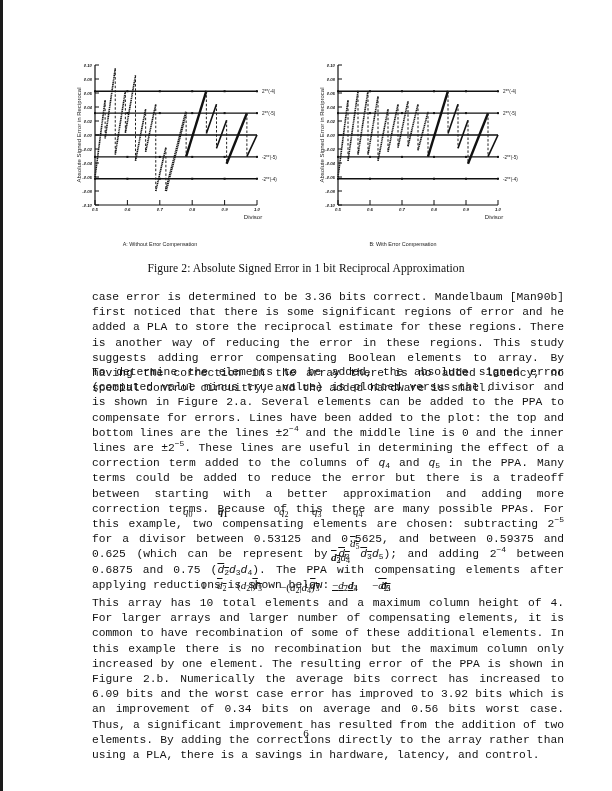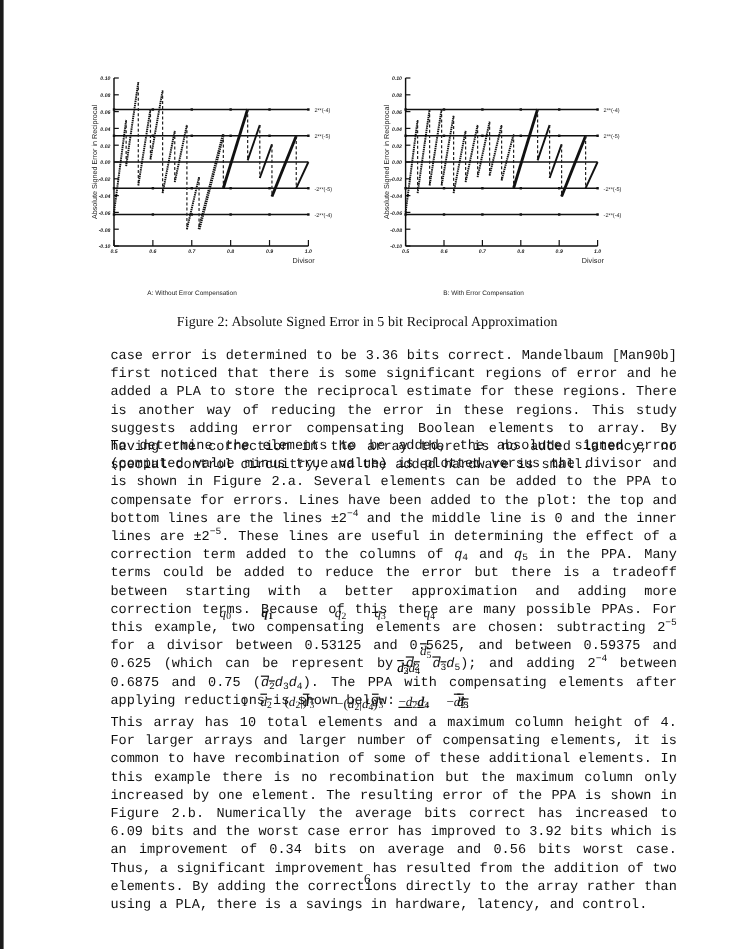--- a/index.html
+++ b/index.html
@@ -217,21 +217,21 @@
       <line x1="468" y1="120.3" x2="468" y2="163.70000000000002" stroke="#222" stroke-width="1" stroke-dasharray="2.5,1.8"></line>
       <line x1="468" y1="163.70000000000002" x2="488" y2="113.30000000000001" stroke="#111" stroke-width="2.4" stroke-dasharray="none"></line>
       <line x1="488" y1="113.30000000000001" x2="488" y2="156.7" stroke="#222" stroke-width="1" stroke-dasharray="2.5,1.8"></line>
       <line x1="488" y1="156.7" x2="498" y2="135" stroke="#111" stroke-width="1.6" stroke-dasharray="none"></line>
       <text x="494" y="219" font-size="6" text-anchor="middle" fill="#222">Divisor</text>
       <text x="0" y="0" font-size="6" text-anchor="middle" fill="#222" transform="translate(324,135) rotate(-90)">Absolute Signed Error in Reciprocal</text>
       <text x="403" y="246" font-size="5.4" text-anchor="middle" fill="#222">B: With Error Compensation</text>
     </svg>
 </div>
 
-<div class="caption">Figure 2: Absolute Signed Error in 5 bit Reciprocal Approximation</div>
+<div class="caption">Figure 2: Absolute Signed Error in 1 bit Reciprocal Approximation</div>
 
 <div class="para" style="top:290px;">
   <p>case error is determined to be 3.36 bits correct. Mandelbaum [Man90b] first noticed that there is some significant regions of error and he added a PLA to store the reciprocal estimate for these regions. There is another way of reducing the error in these regions. This study suggests adding error compensating Boolean elements to array. By having the correction in the array there is no added latency, no special control circuitry, and the added hardware is small.</p>
 </div>
 
 <div class="para" style="top:365px;">
   <p><span>To determine the elements to be added, the absolute signed error (computed value minus true value) is plotted versus the divisor and is shown in Figure 2.a. Several elements can be added to the PPA to compensate for errors. Lines have been added to the plot: the top and bottom lines are the lines </span><span>±2<sup>−4</sup></span><span> and the middle line is 0 and the inner lines are </span><span>±2<sup>−5</sup></span><span>. These lines are useful in determining the effect of a correction term added to the columns of </span><i>q</i><sub>4</sub><span> and </span><i>q</i><sub>5</sub><span> in the PPA. Many terms could be added to reduce the error but there is a tradeoff between starting with a better approximation and adding more correction terms. Because of this there are many possible PPAs. For this example, two compensating elements are chosen: subtracting </span><span>2<sup>−5</sup></span><span> for a divisor between 0.53125 and 0.5625, and between 0.59375 and 0.625 (which can be represent by </span><span><span class="ol"><i>d</i><sub>2</sub></span> <span class="ol"><i>d</i><sub>3</sub></span><i>d</i><sub>5</sub></span><span>); and adding </span><span>2<sup>−4</sup></span><span> between 0.6875 and 0.75 (</span><span><span class="ol"><i>d</i><sub>2</sub></span><i>d</i><sub>3</sub><i>d</i><sub>4</sub></span><span>). The PPA with compensating elements after applying reductions is shown below:</span></p>
 </div>
 
 <div class="ppa">

